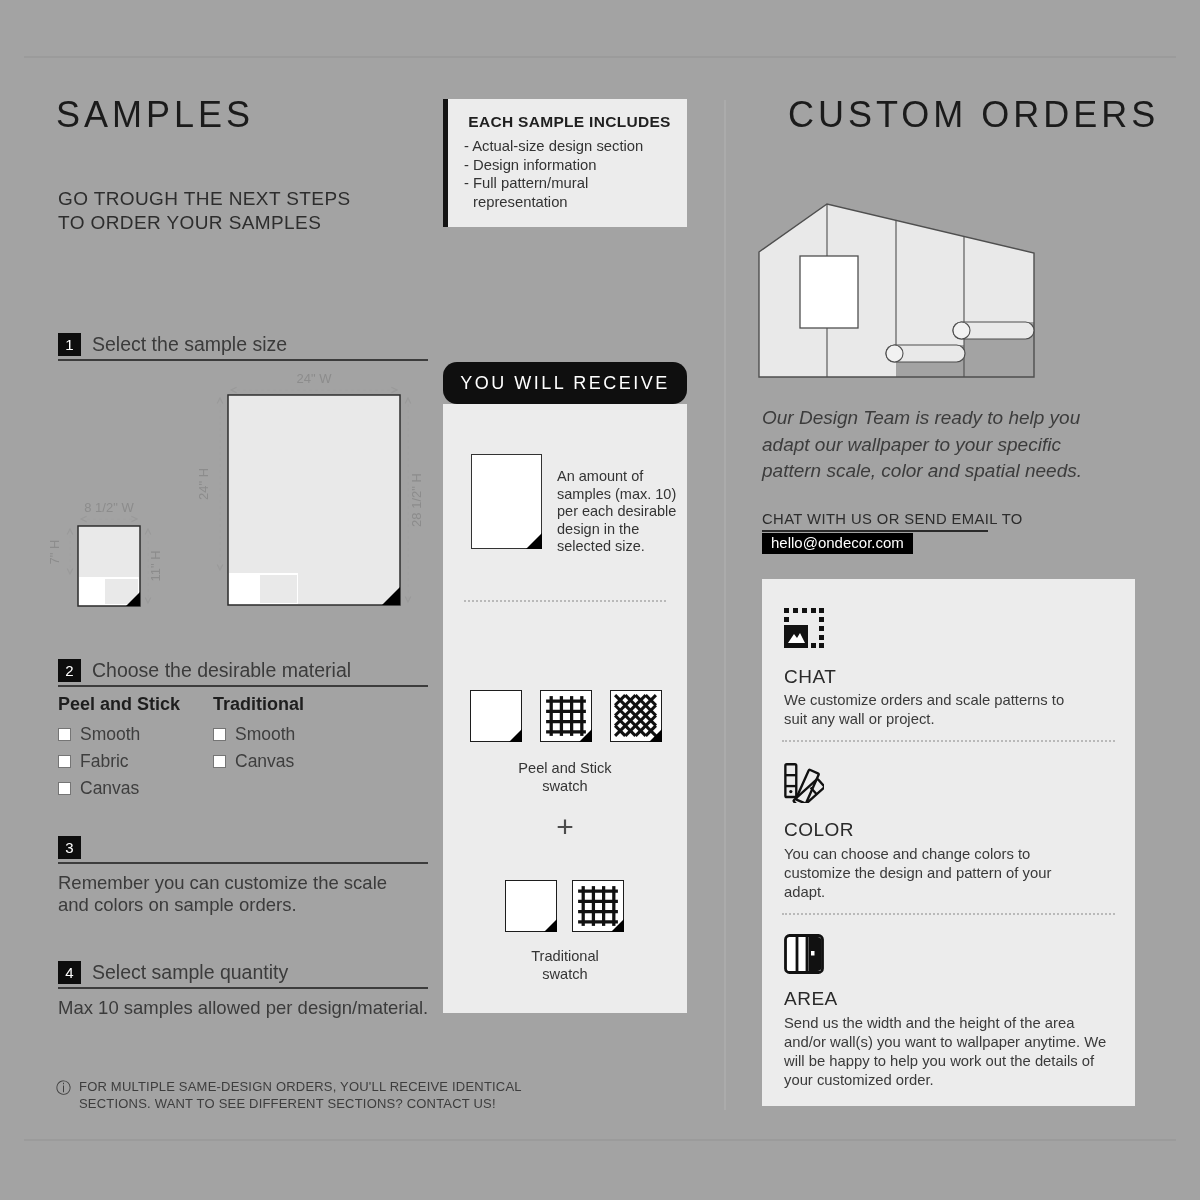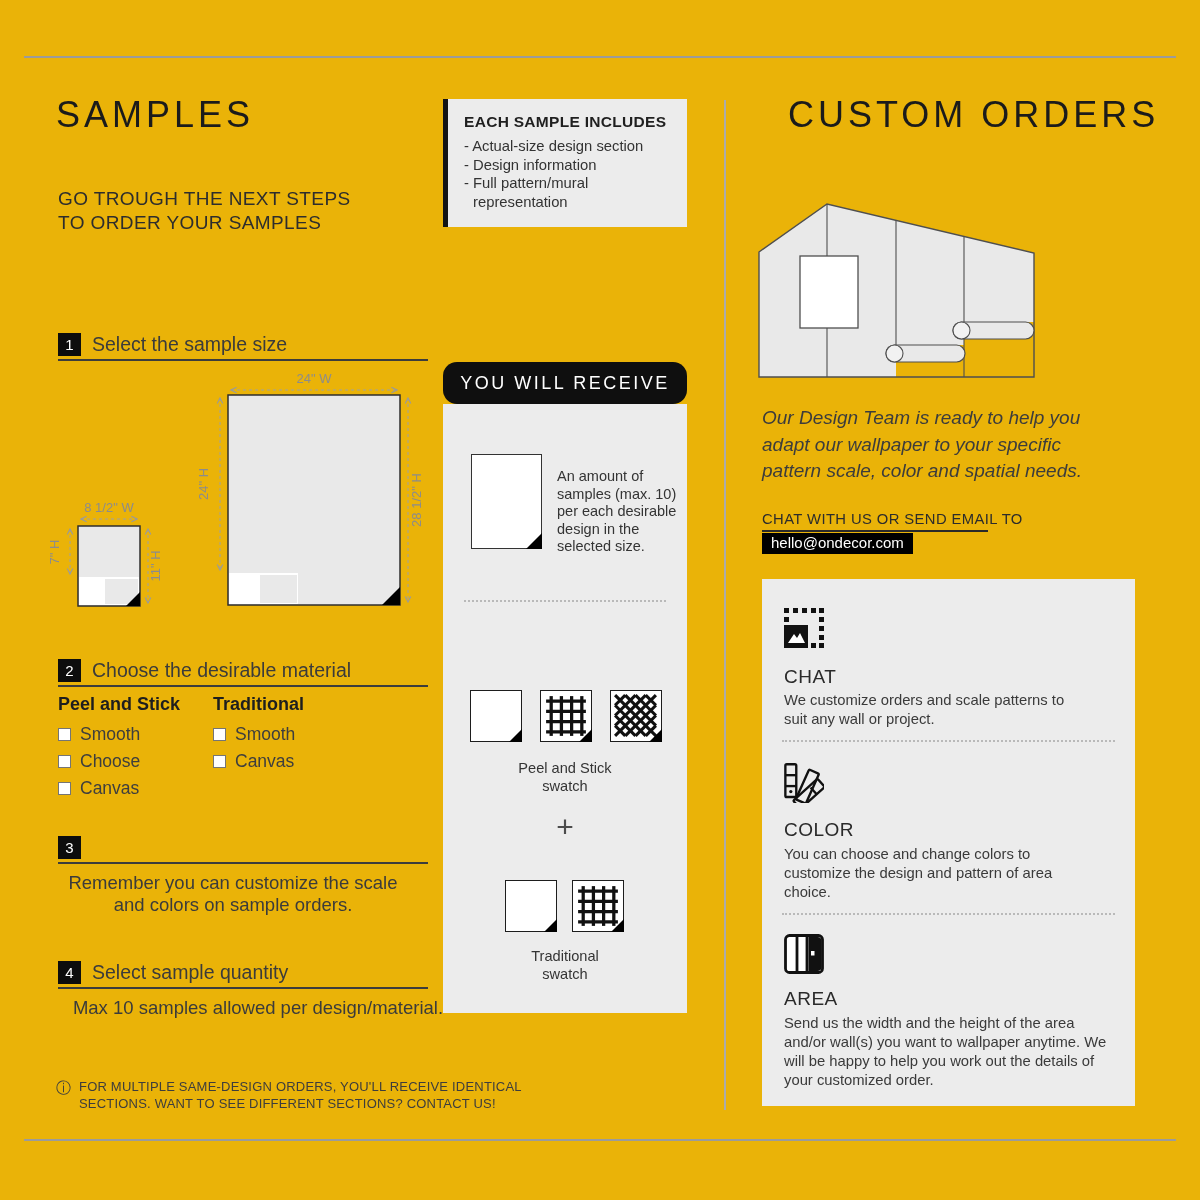--- a/index.html
+++ b/index.html
@@ -1,19 +1,19 @@
 <!DOCTYPE html>
 <html><head>
 <meta charset="utf-8">
 <style>
   * { margin:0; padding:0; box-sizing:border-box; }
   html,body { background:#fff; }
   .page {
     position:relative; width:1200px; height:1200px; margin:0 auto;
-    background:#eab308; overflow:hidden;
+    background:#a3a3a3; overflow:hidden;
     font-family:"Liberation Sans","DejaVu Sans",sans-serif;
     color:#3a3a3a; -webkit-font-smoothing:antialiased;
   }
   .abs { position:absolute; }
   .hr { position:absolute; left:24px; width:1152px; height:2px; background:#9b9b9b; }
   .hr.top { top:56px; } .hr.bottom { top:1139px; }
   .vdivider { position:absolute; left:724px; top:100px; width:2px; height:1010px; background:#ababab; }
 
   .big-title { font-size:36px; letter-spacing:4px; color:#1b1b1b; font-weight:500; white-space:nowrap; }
   .intro { font-size:19px; line-height:23.5px; letter-spacing:0.4px; color:#2d2d2d; }
@@ -23,29 +23,29 @@
               display:flex; align-items:center; justify-content:center; }
   .step-title { font-size:19.5px; color:#3b3b3b; white-space:nowrap; }
   .step-rule { position:absolute; left:58px; width:370px; height:2px; background:#3c3c3c; }
 
   .mat-col { position:absolute; top:694px; }
   .mat-head { font-size:18px; font-weight:bold; color:#1e1e1e; margin-bottom:9px; white-space:nowrap; }
   .mat-opt { display:flex; align-items:center; gap:9px; margin-bottom:6px; }
   .mat-opt .cb { width:13px; height:13px; border:1.5px solid #757575; background:#fff; flex:none; }
   .mat-opt .lbl { font-size:17.5px; color:#3e3e3e; white-space:nowrap; }
 
-  .note { position:absolute; font-size:18.5px; line-height:22px; color:#3b3b3b;text-align:center; }
+  .note { position:absolute; font-size:18.5px; line-height:22px; color:#3b3b3b; }
 
   .footnote { position:absolute; left:56px; top:1079px; display:flex; gap:8px; width:480px; }
   .footnote .ico { font-size:15px; color:#3d3d3d; line-height:17px; }
   .footnote .txt { font-size:13px; line-height:16.5px; letter-spacing:0.2px; color:#3d3d3d; width:450px; }
 
   .includes-box { position:absolute; left:443px; top:99px; width:244px; background:#ececec;
                   border-left:5px solid #141414; padding:14px 12px 16px 16px; }
-  .includes-title { font-size:15.5px; font-weight:bold; letter-spacing:0.3px; color:#1f1f1f; margin-bottom:6px; }
+  .includes-title { font-size:15.5px; font-weight:bold; letter-spacing:0.3px; color:#1f1f1f; margin-bottom:6px;text-align:center; }
   .includes-item { font-size:14.8px; line-height:18.5px; color:#333; padding-left:9px; text-indent:-9px; }
 
   .receive-header { position:absolute; left:443px; top:362px; width:244px; height:42px; background:#0f0f0f;
                     color:#fff; display:flex; align-items:center; justify-content:center;
                     font-size:18px; letter-spacing:2.5px; white-space:nowrap;border-radius:14px; }
   .receive-body { position:absolute; left:443px; top:404px; width:244px; height:609px; background:#ececec; }
 
   .sheet { position:absolute; left:28px; top:50px; width:71px; height:95px; background:#fff; border:1.5px solid #333; }
   .fold { position:absolute; right:-1px; bottom:-1px; width:0; height:0;
           border-left:13px solid transparent; border-bottom:13px solid #000; }
@@ -134,21 +134,21 @@
   <div class="step-rule" style="top:685px;"></div>
 
   <div class="mat-col" style="left:58px;">
     <div class="mat-head">Peel and Stick</div>
     <div class="mat-opt">
       <span class="cb"></span>
       <span class="lbl">Smooth</span>
     </div>
     <div class="mat-opt">
       <span class="cb"></span>
-      <span class="lbl">Choose</span>
+      <span class="lbl">Fabric</span>
     </div>
     <div class="mat-opt">
       <span class="cb"></span>
       <span class="lbl">Canvas</span>
     </div>
   </div>
   <div class="mat-col" style="left:213px;">
     <div class="mat-head">Traditional</div>
     <div class="mat-opt">
       <span class="cb"></span>
@@ -328,21 +328,21 @@
             <rect x="15" y="1.5" width="12" height="36" rx="1.5"></rect>
           </g>
         <g transform="rotate(48 8 34)">
             <rect x="15" y="1.5" width="12" height="36" rx="1.5"></rect>
           <line x1="17" y1="13.5" x2="27" y2="13.5"></line>
           </g>
       </g>
       <circle cx="7.5" cy="31.5" r="1.8" fill="#111"></circle>
     </svg>
     <div class="feat-name" style="top:240px;">COLOR</div>
-    <div class="feat-text" style="top:266px; width:300px;">You can choose and change colors to customize the design and pattern of area choice.</div>
+    <div class="feat-text" style="top:266px; width:300px;">You can choose and change colors to customize the design and pattern of your adapt.</div>
     <div class="dotted" style="left:20px; top:334px; width:333px;"></div>
 
     <svg class="feat-icon" style="top:354px;" viewBox="0 0 40 40">
       <rect x="1.5" y="1.5" width="37" height="37" rx="4" fill="#fff" stroke="#111" stroke-width="2.8"></rect>
       <line x1="13" y1="2" x2="13" y2="38" stroke="#111" stroke-width="2.8"></line>
       <line x1="23" y1="2" x2="23" y2="38" stroke="#111" stroke-width="2.8"></line>
       <path d="M24.5,3 h9 a4,4 0 0 1 4,4 v26 a4,4 0 0 1 -4,4 h-9 Z" fill="#111"></path>
       <rect x="27" y="17" width="3.5" height="4.5" fill="#fff"></rect>
     </svg>
     <div class="feat-name" style="top:409px;">AREA</div>

